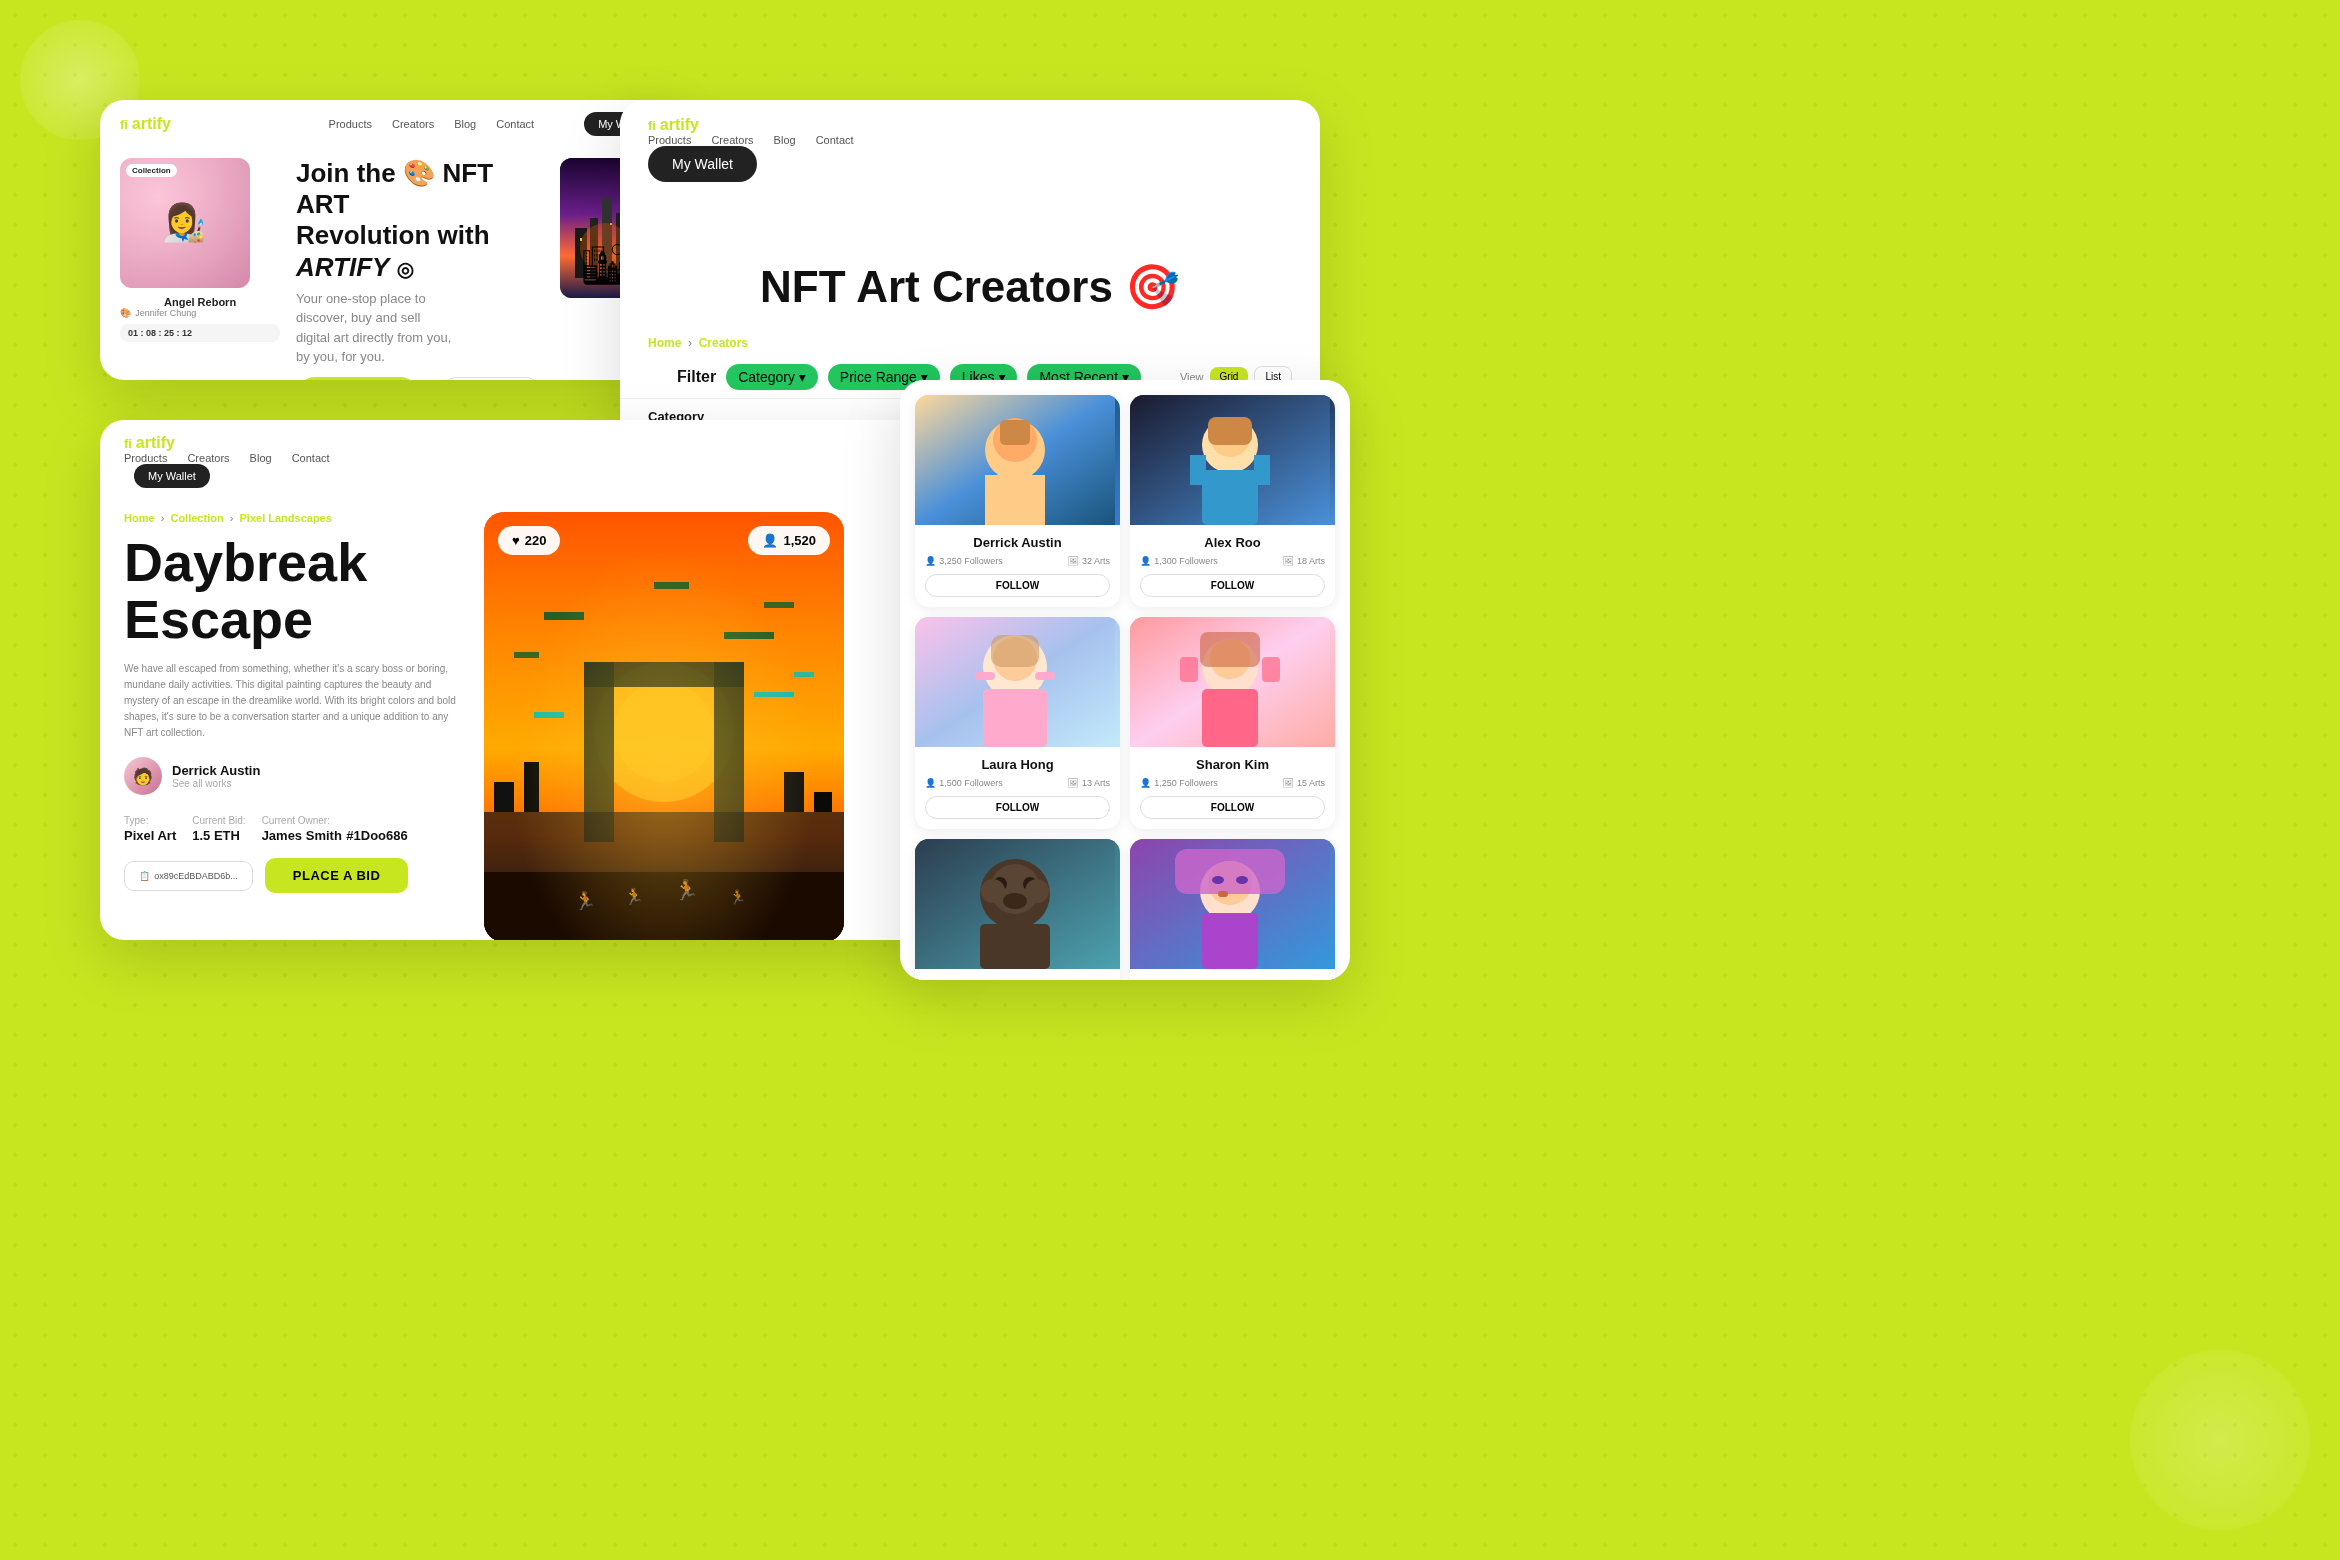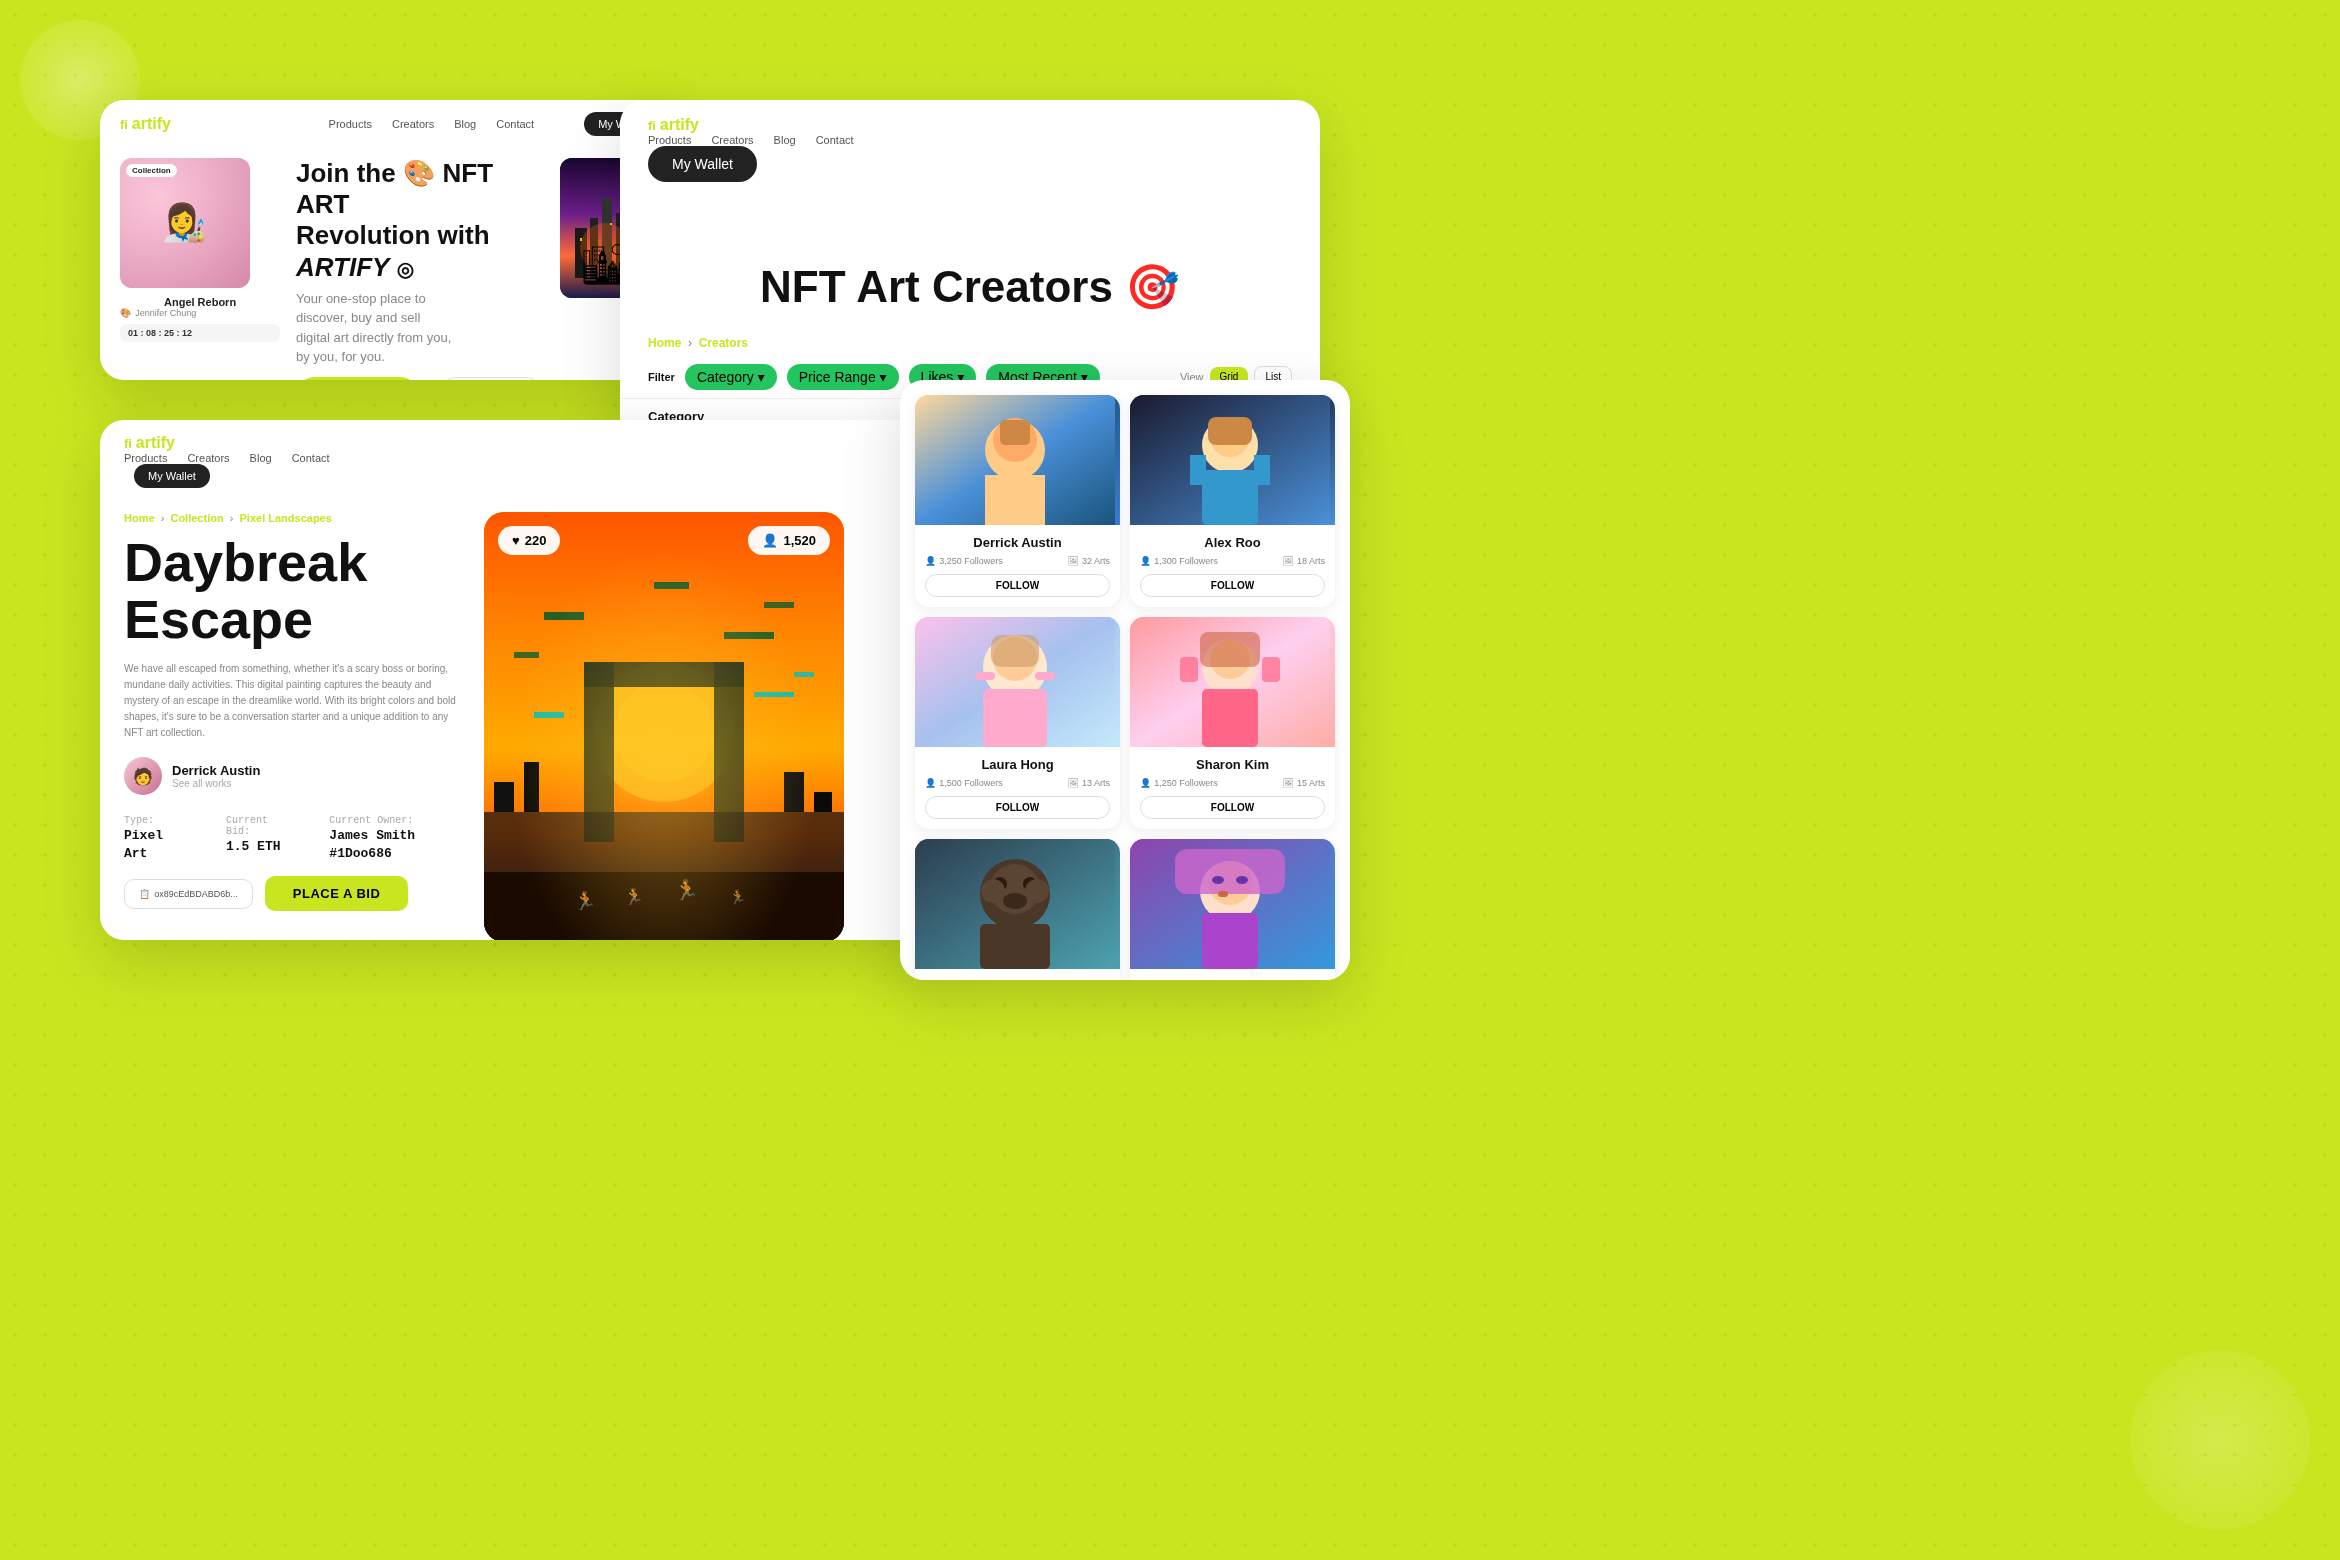--- a/index.html
+++ b/index.html
@@ -258,23 +258,24 @@
       color: #bbb;
     }
     .filter-row {
       display: flex;
       align-items: center;
       padding: 8px 28px;
       gap: 10px;
       border-bottom: 1px solid #f0f0f0;
     }
     .filter-label {
-      font-size: 11px;
+      font-size: 16px;
       font-weight: 700;
       color: #111;
+      margin-left: 29px;
     }
     .filter-btn {
       background: #22c55e;
       border: none;
       border-radius: 16px;
       padding: 5px 12px;
       font-size: 14px;
       cursor: pointer;
       display: flex;
       align-items: center;
@@ -361,23 +362,22 @@
       font-size: 13px;
       font-weight: 700;
       color: #111;
     }
     .artist-link {
       font-size: 10px;
       color: #aaa;
     }
     .detail-meta {
       display: flex;
-      gap: 42px;
+      gap: 16px;
       margin-bottom: 14px;
-      font-family: Liberation Mono, monospace;
     }
     .meta-item label {
       font-size: 10px;
       color: #aaa;
       display: block;
     }
     .meta-item span {
       font-size: 13px;
       font-weight: 700;
       color: #111;

